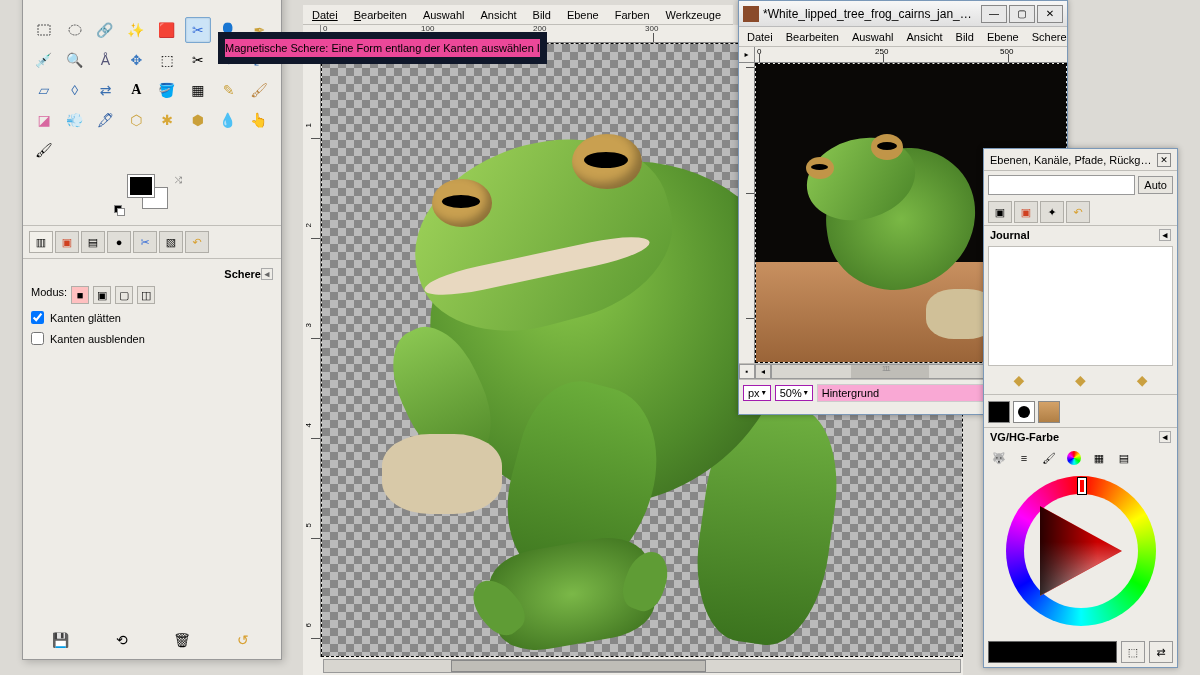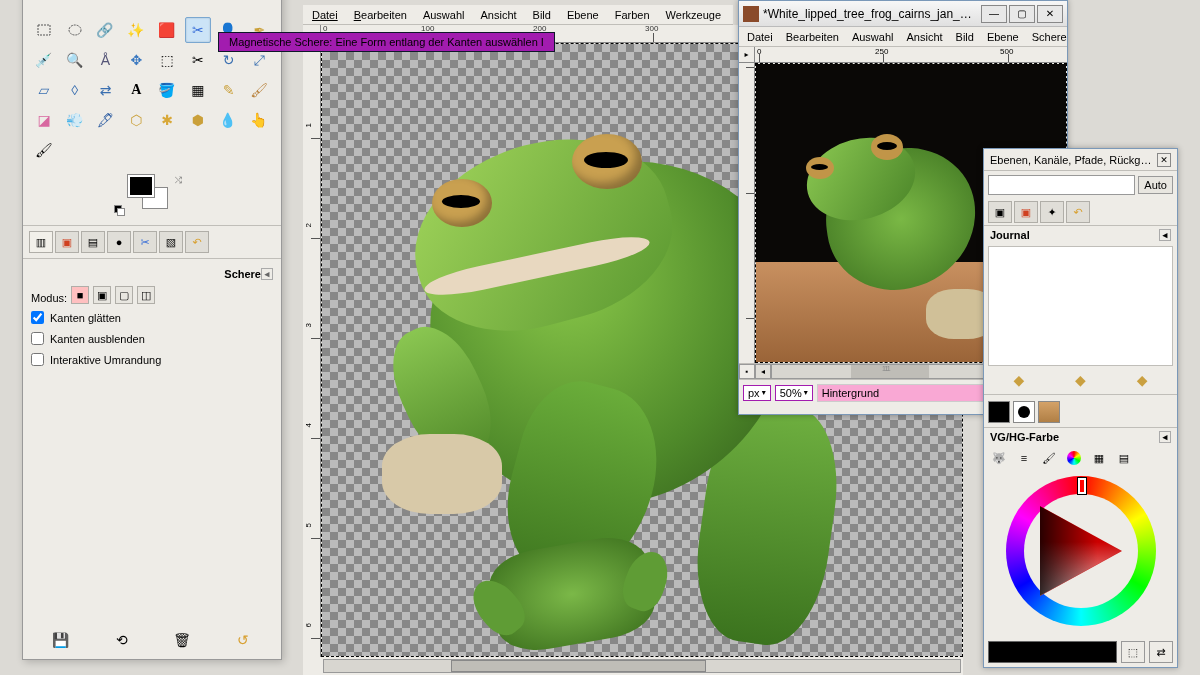--- a/index.html
+++ b/index.html
@@ -21,21 +21,21 @@
 
 .divider { height: 1px; background: #c0beb9; margin: 2px 0; }
 
 .dock-tabs { display:flex; padding: 3px 6px; gap:2px; }
 .dock-tab { width: 24px; height: 22px; border:1px solid #b0aea8; background:#e0ded8; display:flex;align-items:center;justify-content:center; cursor:pointer;}
 .dock-tab.active { background:#f2f0ea;}
 
 .tool-options { padding: 4px 8px; }
 .tool-options-header { display:flex; justify-content:flex-end; align-items:center; font-weight:bold; padding:3px 0;}
 .tool-options-header .collapse{ font-size:9px; color:#666; border:1px solid #aaa; width:12px;height:12px;display:flex;align-items:center;justify-content:center;}
-.mode-row { display:flex; align-items:flex-end; gap:4px; padding:3px 0;}
+.mode-row { display:flex; align-items:flex-start; gap:4px; padding:3px 0;}
 .mode-row .mode-btn { width:18px; height:18px; border:1px solid #b0aea8; background:#e8e6e0; display:flex;align-items:center;justify-content:center;}
 .mode-row .mode-btn.first{ background:#ffc0c0;}
 .check-row { display:flex; align-items:center; gap:6px; padding:4px 0;}
 .check-row input[type=checkbox]{ width:13px; height:13px;}
 
 .toolbox-footer { position:absolute; bottom:4px; left:0; right:0; display:flex; justify-content:space-around; padding:4px 8px;}
 .footer-btn { width:22px; height:22px; display:flex;align-items:center;justify-content:center; cursor:pointer;}
 
 
 .main-menubar { position:absolute; left:303px; top:5px; width:430px; height:20px; display:flex; gap:2px; background:#eeece7; border-bottom:1px solid #c0beb9; padding:0 2px; align-items:center;}
@@ -74,21 +74,21 @@
 .foot1::after{right:-15px;top:20px;transform:rotate(30deg);}
 .arm { position:absolute; top:220px; left:10px; width:80px; height:140px; background:linear-gradient(#8ac651,#538c2b); border-radius:45%; transform:rotate(-25deg);}
 .hand{ position:absolute; top:330px; left:-10px; width:120px; height:80px; background:#d8c9a8; border-radius:40%; }
 .leg2 { position:absolute; top:300px; left:310px; width:130px; height:240px; background:linear-gradient(#6fb040,#3b731e); border-radius:40%; transform:rotate(8deg);}
 
 .hscroll { position:absolute; bottom:0; left:18px; right:0; height:18px; background:#eeece7; display:flex; align-items:center;}
 .hscroll .track{ flex:1; height:14px; background:#d8d6d0; border:1px solid #999; margin:0 2px; position:relative;}
 .hscroll .thumb{ position:absolute; left:20%; width:40%; top:0;bottom:0; background:#bfbdb7; border:1px solid #888;}
 
 
-.tooltip { position:absolute; left:218px; top:32px; background:#a21caf; border:1px solid #0f172a; padding:3px 10px; font-size:11px; z-index:100; white-space:nowrap;}
+.tooltip { position:absolute; left:218px; top:32px; background:#ec4899; border:7px solid #0f172a; padding:3px 0; font-size:11px; z-index:100; white-space:nowrap;}
 
 
 .win2 { position:absolute; left:738px; top:0; width:330px; height:415px; background:#eeece7; border:1px solid #7a98b8; box-shadow:0 0 6px rgba(0,0,0,0.3);}
 .win2-titlebar { height:26px; background:linear-gradient(#f7f7f7,#e0e0e0); display:flex; align-items:center; padding:0 4px; gap:4px; border-bottom:1px solid #bbb;}
 .win2-titlebar .ticon{width:16px;height:16px;background:#8a4a2a;}
 .win2-titlebar .ttext{flex:1; font-size:12px; overflow:hidden;text-overflow:ellipsis;white-space:nowrap;}
 .win-btns { display:flex; gap:2px;}
 .win-btn { width:26px; height:18px; border:1px solid #888; background:#e8e8e8; display:flex;align-items:center;justify-content:center; font-size:10px; cursor:pointer;}
 .win2-menubar { height:20px; display:flex; padding:0 2px; align-items:center; gap:1px; border-bottom:1px solid #c0beb9;}
 .win2-menubar .mitem{ padding:2px 6px; cursor:pointer;}
@@ -373,24 +373,20 @@
       <div class="mode-btn">◫</div>
     </div>
     <label class="check-row">
       <input type="checkbox" checked="" style="">
       <span>Kanten glätten</span>
     </label>
     <label class="check-row">
       <input type="checkbox" style="">
       <span>Kanten ausblenden</span>
     </label>
-    <label class="check-row">
-      <input type="checkbox" style="">
-      <span>Interaktive Umrandung</span>
-    </label>
   </div>
   <div class="toolbox-footer">
     <div class="footer-btn">
         <span class="ic" style="color:#3a6fb0">💾</span>
       </div>
     <div class="footer-btn">
         <span class="ic">⟲</span>
       </div>
     <div class="footer-btn">
         <span class="ic">🗑</span>

